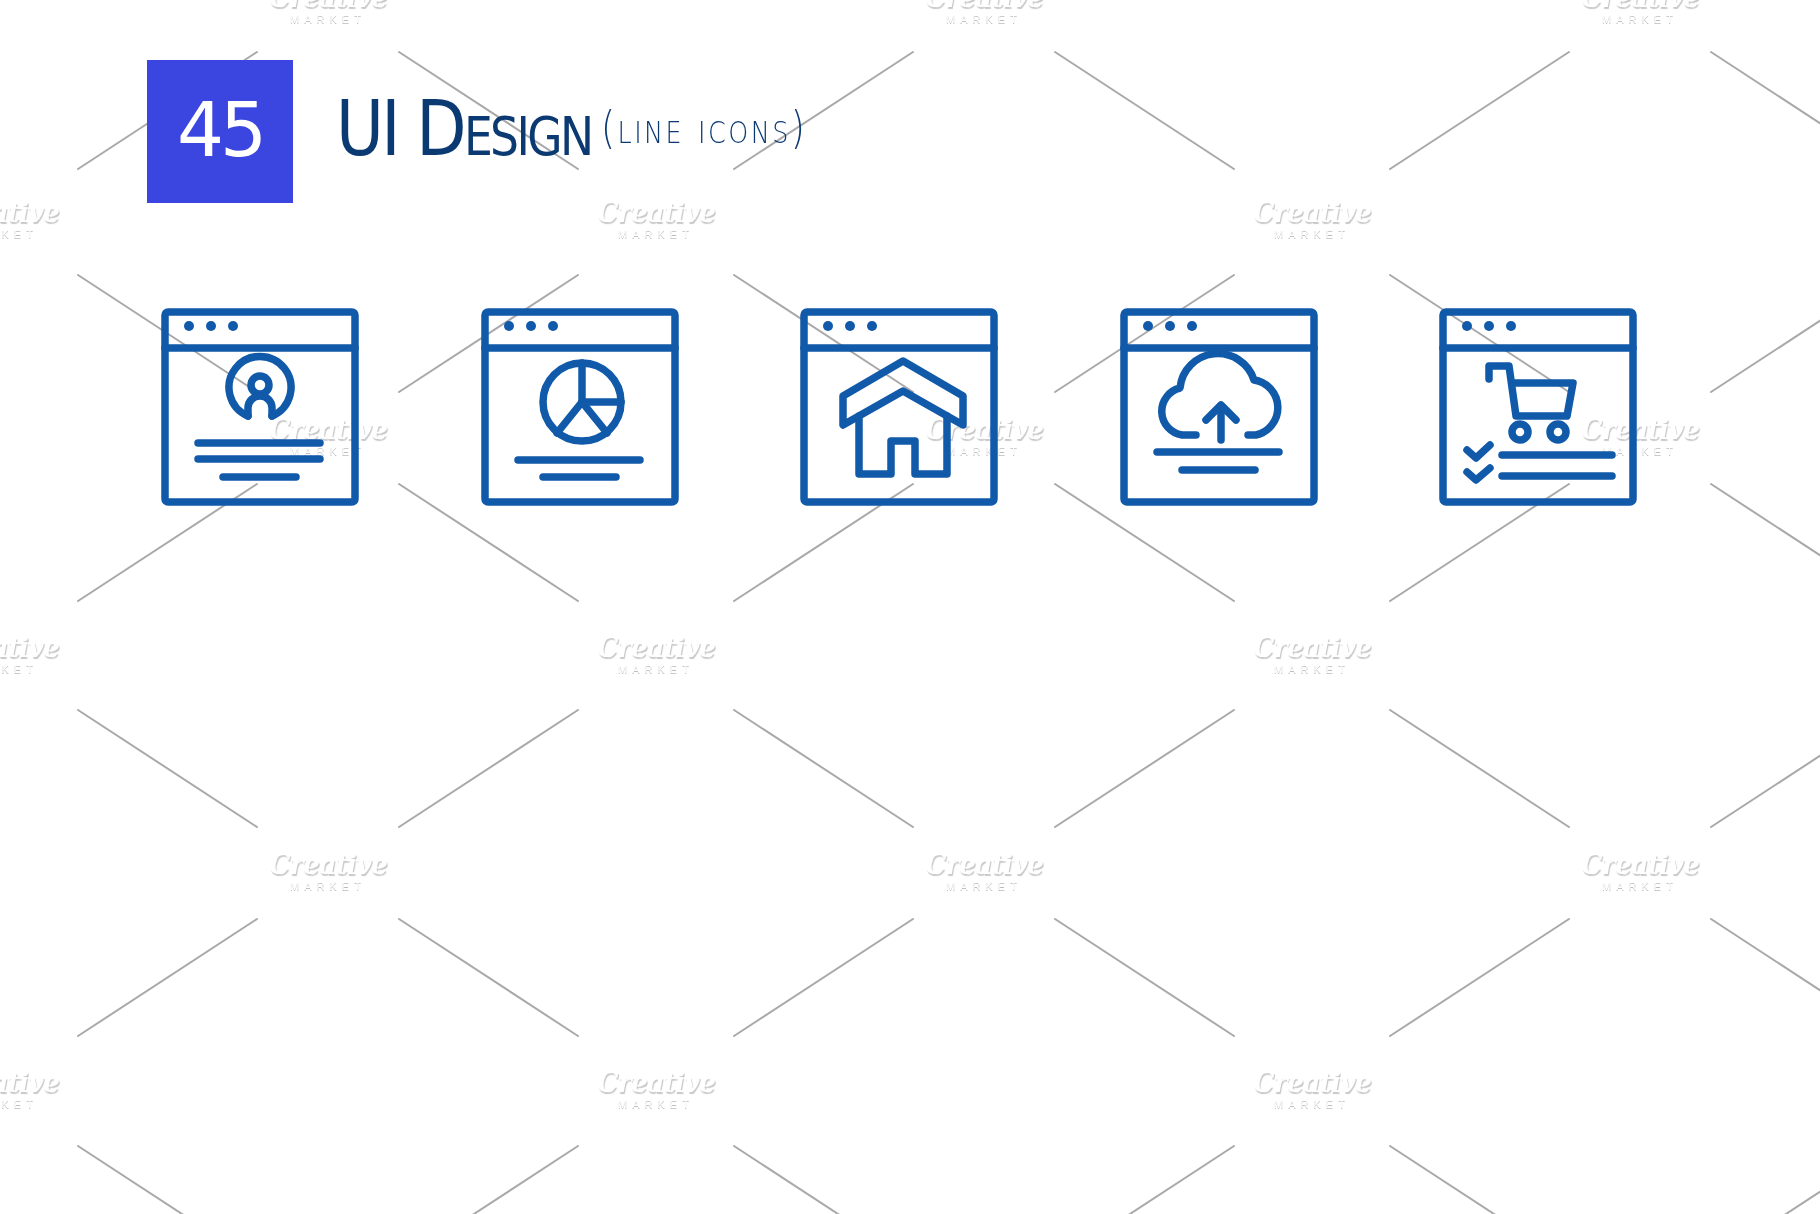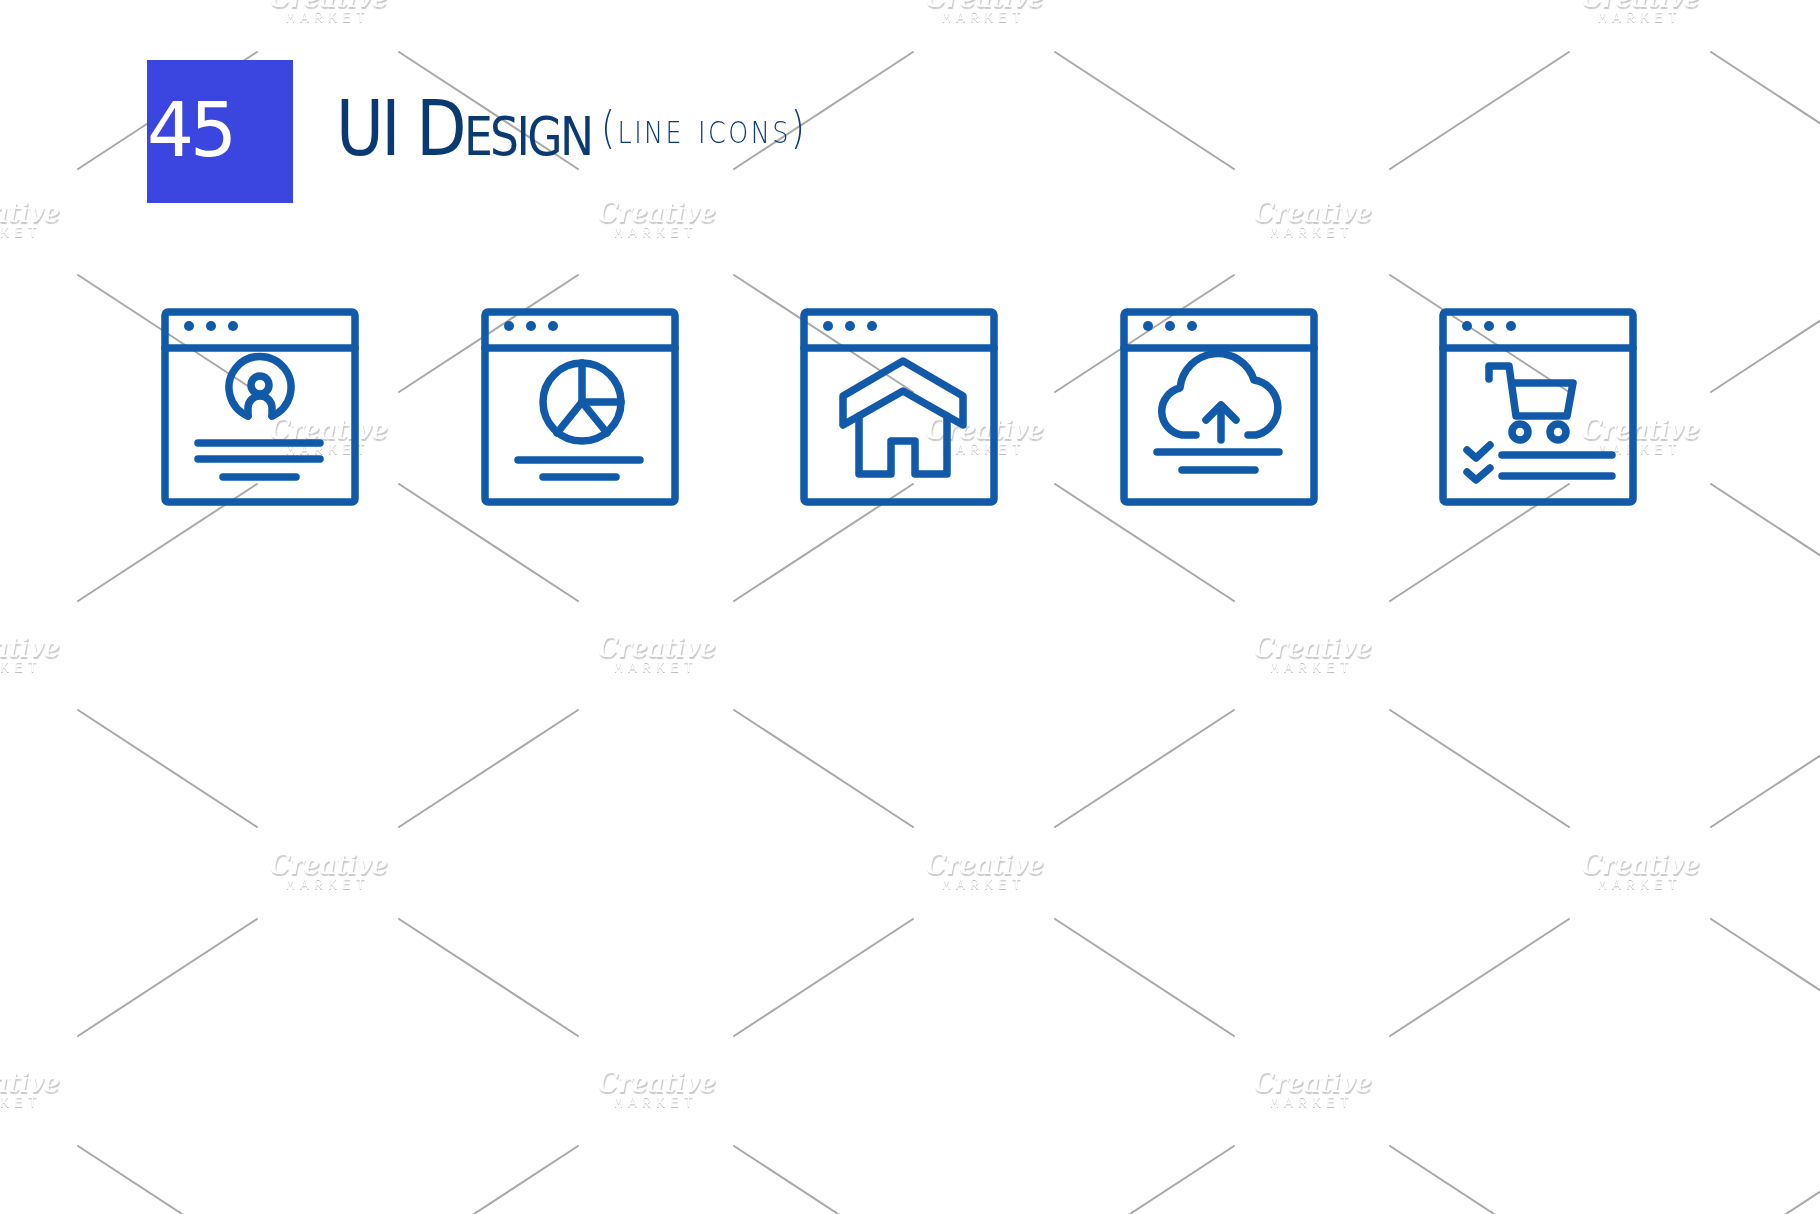--- a/index.html
+++ b/index.html
@@ -1,27 +1,27 @@
 <!DOCTYPE html>
 <html><head>
 <meta charset="utf-8">
 <style>
   html, body { margin:0; padding:0; }
   body { width:1820px; height:1214px; background:#ffffff; position:relative; overflow:hidden; font-family:"Liberation Sans", sans-serif; }
   #bg { position:absolute; left:0; top:0; width:1820px; height:1214px; }
-  .badge { position:absolute; left:147px; top:60px; width:146px; height:143px; background:#3b45e0; color:#fff; display:flex; align-items:center; }
+  .badge { position:absolute; left:147px; top:60px; width:146px; height:143px; background:#3b45e0; color:#fff; display:flex; align-items:center; justify-content:center; }
   .badge span { font-family:"DejaVu Sans", sans-serif; font-size:74px; letter-spacing:-4px; line-height:1; margin-top:-4px; }
   .title { position:absolute; left:336px; top:84px; height:90px; display:flex; align-items:baseline; color:#0b3a73; white-space:nowrap; }
   .title .main { font-family:"DejaVu Sans", sans-serif; font-size:76px; font-variant:small-caps; letter-spacing:-3px; transform:scaleX(0.86); transform-origin:left; display:inline-block; }
   .title .sub { position:absolute; left:265px; top:18px; font-family:"DejaVu Sans", sans-serif; font-size:44px; font-variant:small-caps; letter-spacing:3px; font-weight:300; transform:scaleX(0.82); transform-origin:left; display:inline-block; }
   .icon { position:absolute; top:308px; width:198px; height:198px; }
   .icon svg { width:198px; height:198px; display:block; }
   .wm { position:absolute; width:124px; height:46px; transform:translate(-62px,-23px); text-align:center; color:#ffffff; }
   .wm .w1 { font-family:"DejaVu Serif", serif; font-style:italic; font-weight:bold; font-size:27px; line-height:30px; text-shadow:1px 2px 1px #c8c8c8; letter-spacing:-1px; }
-  .wm .w2 { font-family:Liberation Mono, monospace; font-size:15px; letter-spacing:5px; color:#ffffff; text-shadow:0 1px 0 #bdbdbd; line-height:12px; }
+  .wm .w2 { font-family:Liberation Sans, sans-serif; font-size:11px; letter-spacing:5px; color:#ffffff; text-shadow:0 1px 0 #bdbdbd; line-height:12px; }
 </style>
 </head>
 <body>
 
 <svg id="bg" viewBox="0 0 1820 1214" xmlns="http://www.w3.org/2000/svg">
   <g stroke="#a9a9a9" stroke-width="2" fill="none" stroke-linecap="round">
 
     <g transform="translate(328,6)">
         <line x1="-71" y1="46" x2="-250" y2="163"></line>
         <line x1="71" y1="46" x2="250" y2="163"></line>

